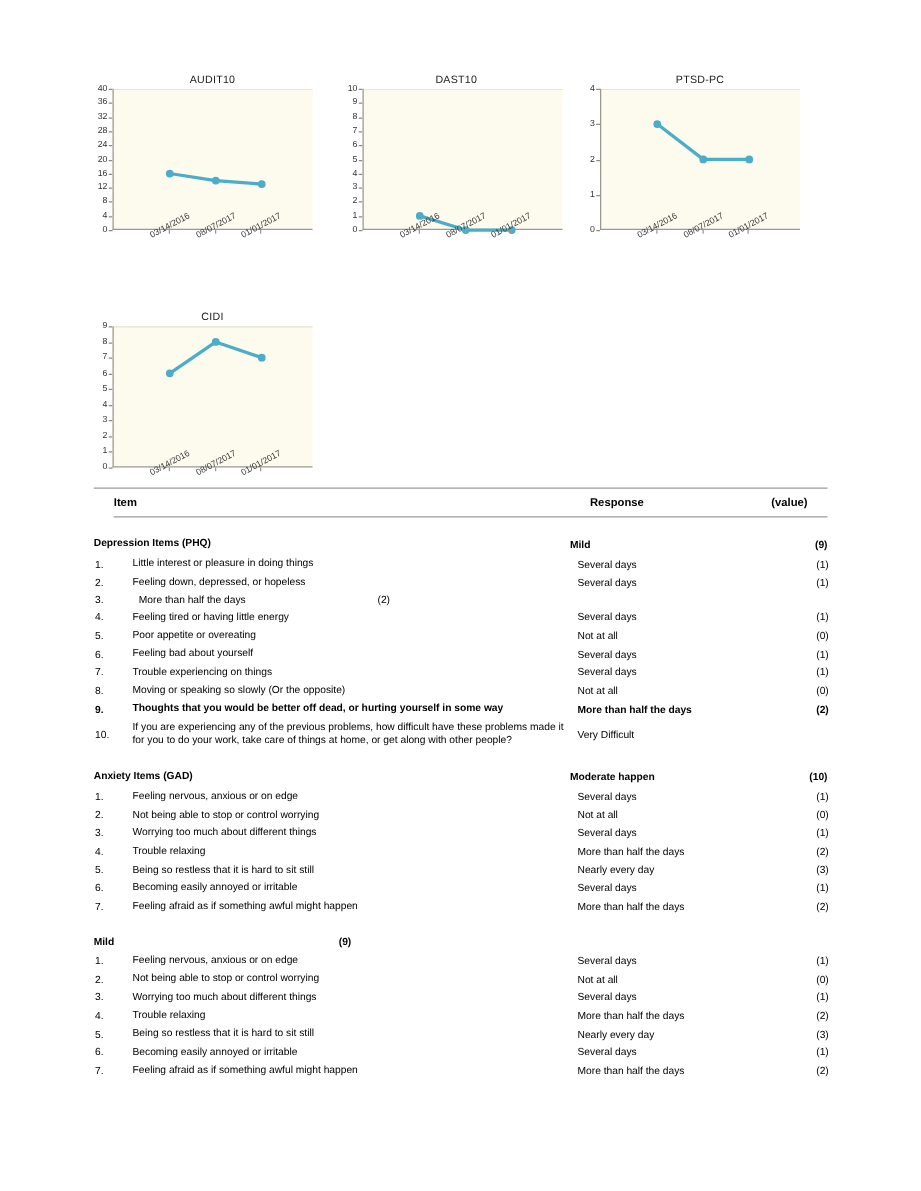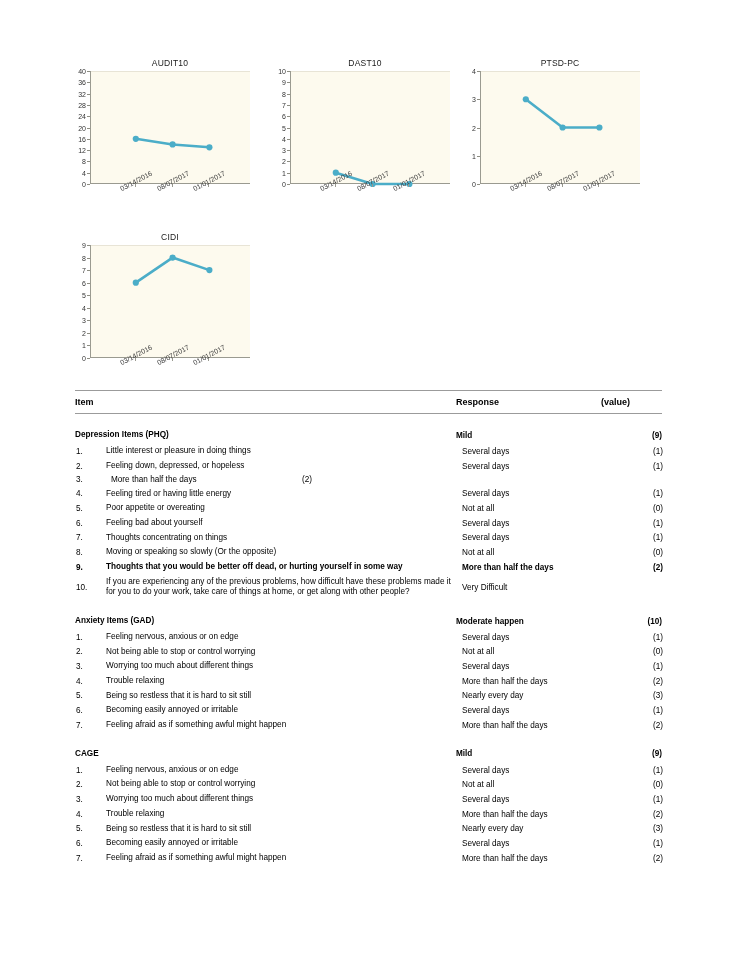--- a/index.html
+++ b/index.html
@@ -110,20 +110,21 @@
   .rule-top {
     border-top: 1px solid #9b9b9b;
     height: 0;
   }
   .thead {
     display: flex;
     font-weight: bold;
     font-size: 9px;
     padding: 6px 0 6px 0;
     border-bottom: 1px solid #9b9b9b;
+    margin-left: 16px;
   }
   .col-item { flex: 0 0 381px; }
   .col-resp { flex: 0 0 145px; }
   .col-val  { flex: 0 0 61px; text-align: left; }
 
   .section-gap { height: 13px; }
 
   .row {
     display: flex;
     align-items: center;
@@ -277,21 +278,21 @@
         <div class="x-axis" style="margin-left: 20px; width: 160px;">
           <div class="x-tickmark" style="left: 44.8px;"></div>
           <div class="x-label" style="left: 28.8px;">03/14/2016</div>
           <div class="x-tickmark" style="left: 81.6px;"></div>
           <div class="x-label" style="left: 65.6px;">08/07/2017</div>
           <div class="x-tickmark" style="left: 118.4px;"></div>
           <div class="x-label" style="left: 102.4px;">01/01/2017</div>
         </div>
       </div>
   </div>
-  <div class="chart-row" style="margin-top:14px">
+  <div class="chart-row" style="margin-top:30px">
     <div class="chart-cell" style="width:200px">
         <div class="chart-title">CIDI</div>
         <div class="chart-body">
           <div class="y-axis" style="height: 113px;">
             <div class="y-tick" style="top: 113px;">0</div>
             <div class="y-tickmark" style="top: 113px;"></div>
             <div class="y-tick" style="top: 100.444px;">1</div>
             <div class="y-tickmark" style="top: 100.444px;"></div>
             <div class="y-tick" style="top: 87.8889px;">2</div>
             <div class="y-tickmark" style="top: 87.8889px;"></div>
@@ -375,21 +376,21 @@
         <div class="val">(0)</div>
       </div>
       <div class="row">
         <div class="num">6.</div>
         <div class="itemtext">Feeling bad about yourself</div>
         <div class="resp">Several days</div>
         <div class="val">(1)</div>
       </div>
       <div class="row">
         <div class="num">7.</div>
-        <div class="itemtext">Thoughts concentrating on things</div>
+        <div class="itemtext">Trouble experiencing on things</div>
         <div class="resp">Several days</div>
         <div class="val">(1)</div>
       </div>
       <div class="row">
         <div class="num">8.</div>
         <div class="itemtext">Moving or speaking so slowly (Or the opposite)</div>
         <div class="resp">Not at all</div>
         <div class="val">(0)</div>
       </div>
       <div class="row bold-row">
@@ -447,21 +448,20 @@
         <div class="val">(1)</div>
       </div>
       <div class="row">
         <div class="num">7.</div>
         <div class="itemtext">Feeling afraid as if something awful might happen</div>
         <div class="resp">More than half the days</div>
         <div class="val">(2)</div>
       </div>
       <div class="section-gap"></div>
       <div class="row section-head">
-        <div class="itemtext">CAGE</div>
         <div class="resp">Mild</div>
         <div class="val">(9)</div>
       </div>
       <div class="row">
         <div class="num">1.</div>
         <div class="itemtext">Feeling nervous, anxious or on edge</div>
         <div class="resp">Several days</div>
         <div class="val">(1)</div>
       </div>
       <div class="row">

